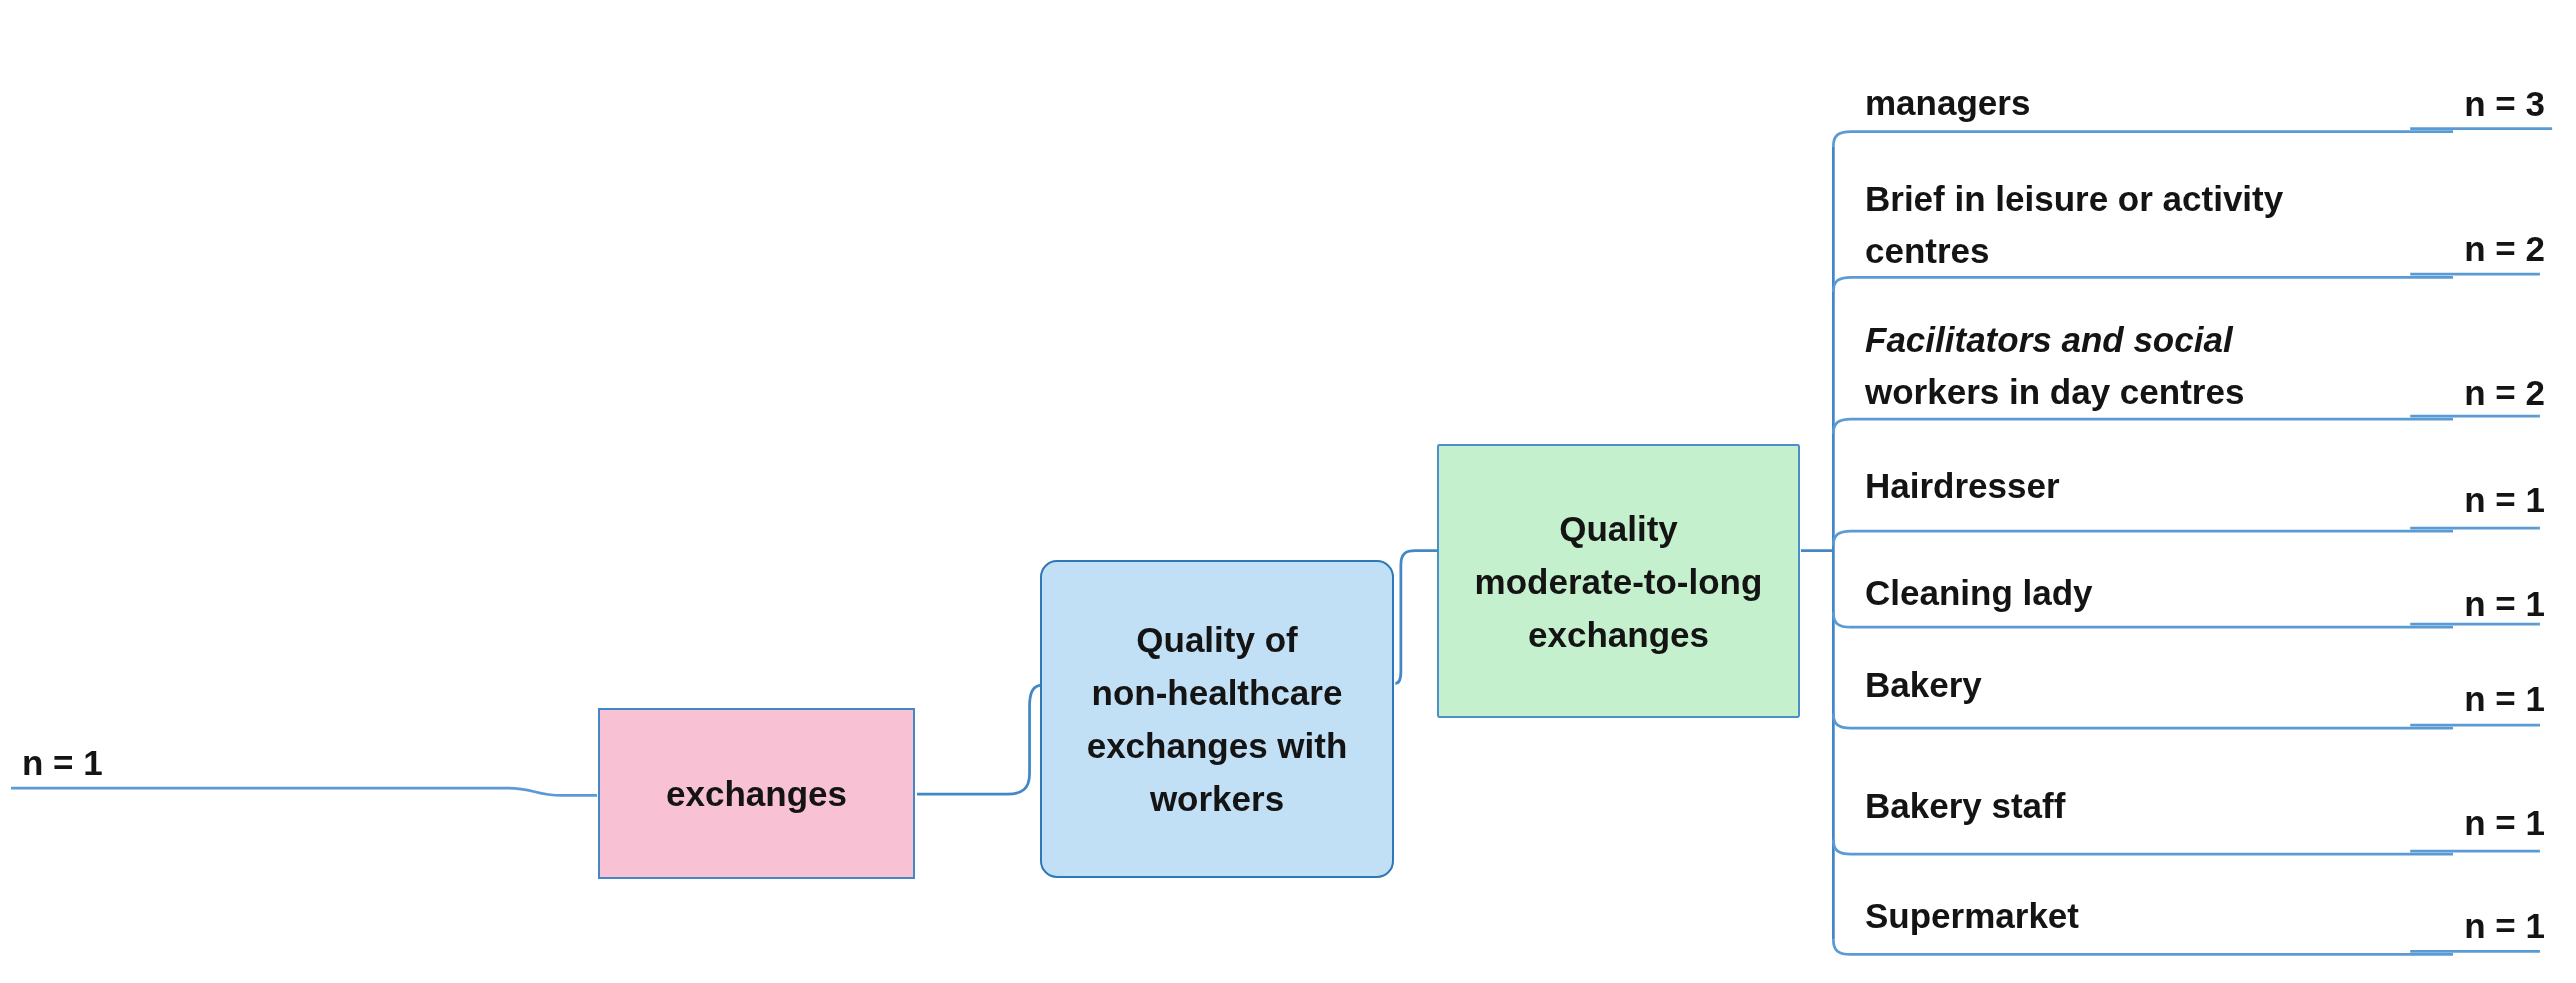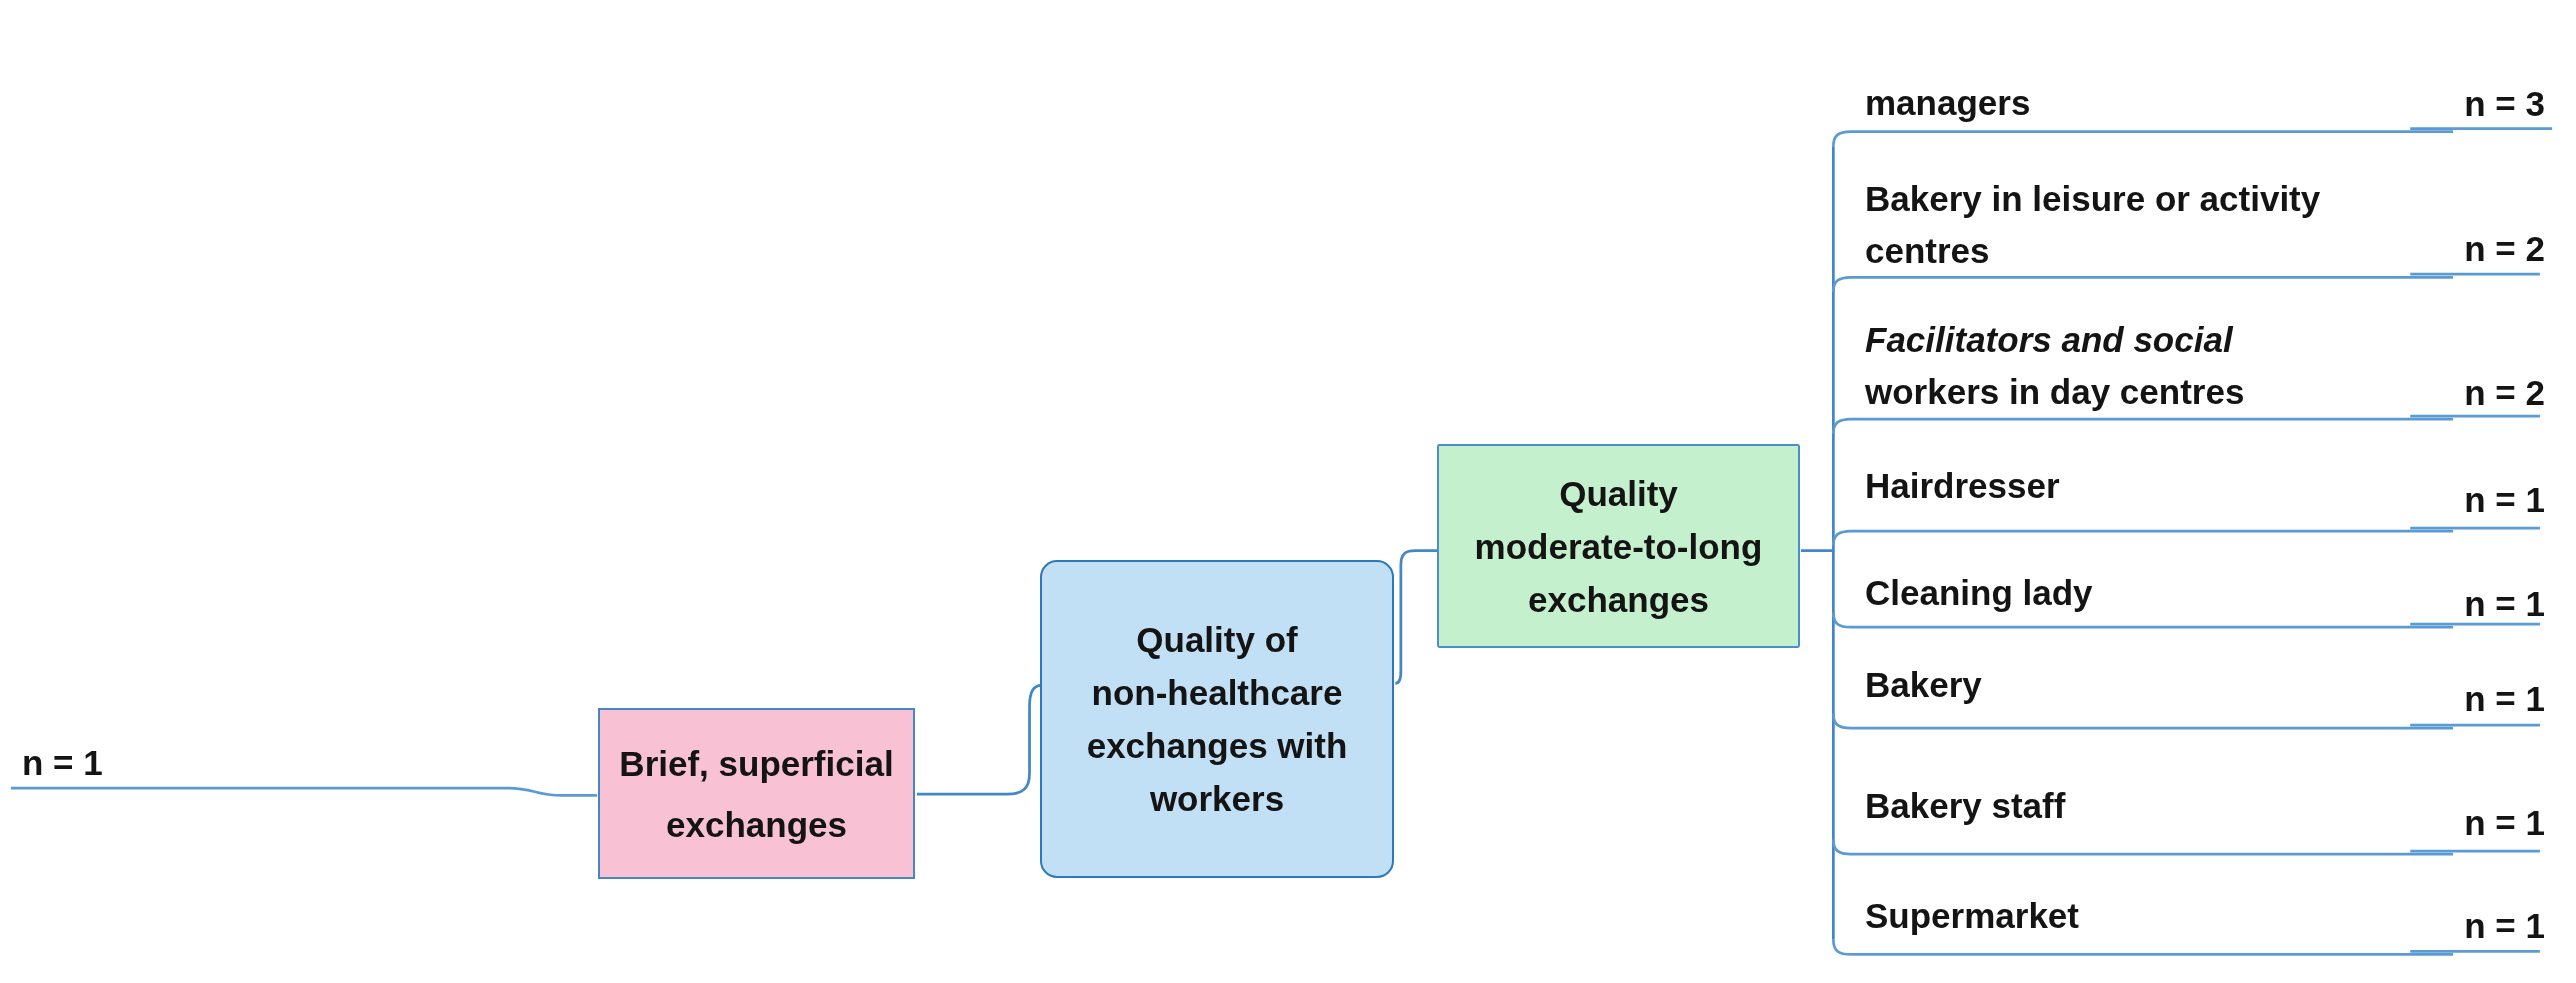--- a/index.html
+++ b/index.html
@@ -57,21 +57,21 @@
   }
   .box-brief .bline{line-height:61px;}
   .box-root{
     left:1040px;top:560px;width:354px;height:318px;
     background:var(--root-fill);
     border:2.4px solid var(--root-border);
     border-radius:17px;
   }
   .box-root .bline{line-height:53px;}
   .box-quality{
-    left:1437px;top:444px;width:363px;height:204px;
+    left:1437px;top:444px;width:363px;height:274px;
     background:var(--quality-fill);
     border:2.4px solid var(--quality-border);
     border-radius:2.4px;
   }
   .box-quality .bline{line-height:53px;}
 </style>
 </head>
 <body>
 
 <div class="stage">
@@ -105,41 +105,40 @@
     <path class="leafline" d="M3940,1185 L4152,1185"></path>
     <path class="leafline" d="M3940,1391 L4152,1391"></path>
     <path class="leafline" d="M3940,1555 L4152,1555"></path>
 
     <polygon class="fold" points="1468,1432 1492,1407 1492,1432"></polygon>
   </svg>
 
   <div class="txt" style="left:22px;top:744px;">n = 1</div>
 
   <div class="box box-brief">
-    <div class="bline">Brief, superficial</div>
     <div class="bline">exchanges</div>
   </div>
 
   <div class="box box-root">
     <div class="bline">Quality of</div>
     <div class="bline">non-healthcare</div>
     <div class="bline">exchanges with</div>
     <div class="bline">workers</div>
   </div>
 
   <div class="box box-quality">
     <div class="bline">Quality</div>
     <div class="bline">moderate-to-long</div>
     <div class="bline">exchanges</div>
   </div>
 
   <div class="txt leaf-label" style="left:1865px;top:84px;">managers</div>
   <div class="nlabel" style="top:85px;">n = 3</div>
 
-  <div class="txt leaf-label" style="left:1865px;top:180px;">Bakery in leisure or activity</div>
+  <div class="txt leaf-label" style="left:1865px;top:180px;">Brief in leisure or activity</div>
   <div class="txt leaf-label" style="left:1865px;top:232px;">centres</div>
   <div class="nlabel" style="top:230px;">n = 2</div>
 
   <div class="txt leaf-label" style="left:1865px;top:321px;font-style:italic;">Facilitators and social</div>
   <div class="txt leaf-label" style="left:1865px;top:373px;">workers in day centres</div>
   <div class="nlabel" style="top:374px;">n = 2</div>
 
   <div class="txt leaf-label" style="left:1865px;top:467px;">Hairdresser</div>
   <div class="nlabel" style="top:481px;">n = 1</div>
 

